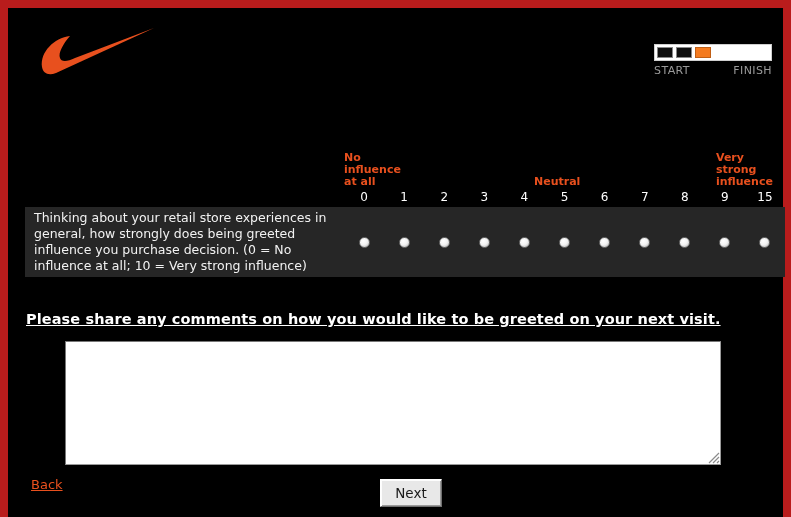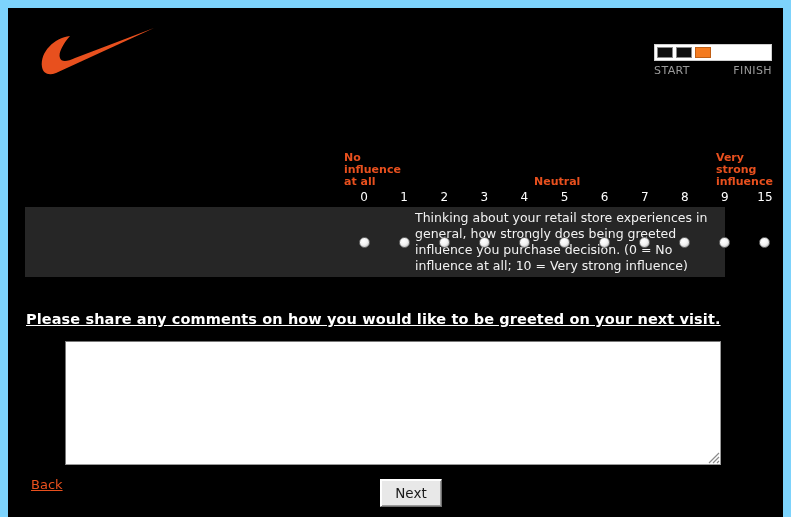--- a/index.html
+++ b/index.html
@@ -4,21 +4,21 @@
 <style>
   * { box-sizing: border-box; }
   html, body {
     margin: 0; padding: 0;
     background: #6b5538;
     font-family: "DejaVu Sans", "Liberation Sans", sans-serif;
   }
   #page {
     position: relative;
     width: 791px; height: 517px;
-    background: #7dd3fc;
+    background: #b91c1c;
     overflow: hidden;
   }
   
   #canvas {
     position: absolute;
     left: 8px; top: 8px;
     width: 775px; height: 509px;
     background: #000000;
   }
 
@@ -91,25 +91,24 @@
     text-align: center;
     color: #ffffff;
     font-size: 12px;
     line-height: 14px;
   }
 
   
   #question-row {
     position: absolute;
     left: 17px; top: 199px;
-    width: 700px; height: 70px;
+    width: 760px; height: 70px;
     background: #262626;
     display: flex;
     align-items: center;
-    justify-content: flex-end;
   }
   #question-text {
     width: 319px;
     padding: 0 0 0 9px;
     color: #f2f2f2;
     font-size: 12.5px;
     line-height: 16px;
   }
   #radio-row {
     position: absolute;

